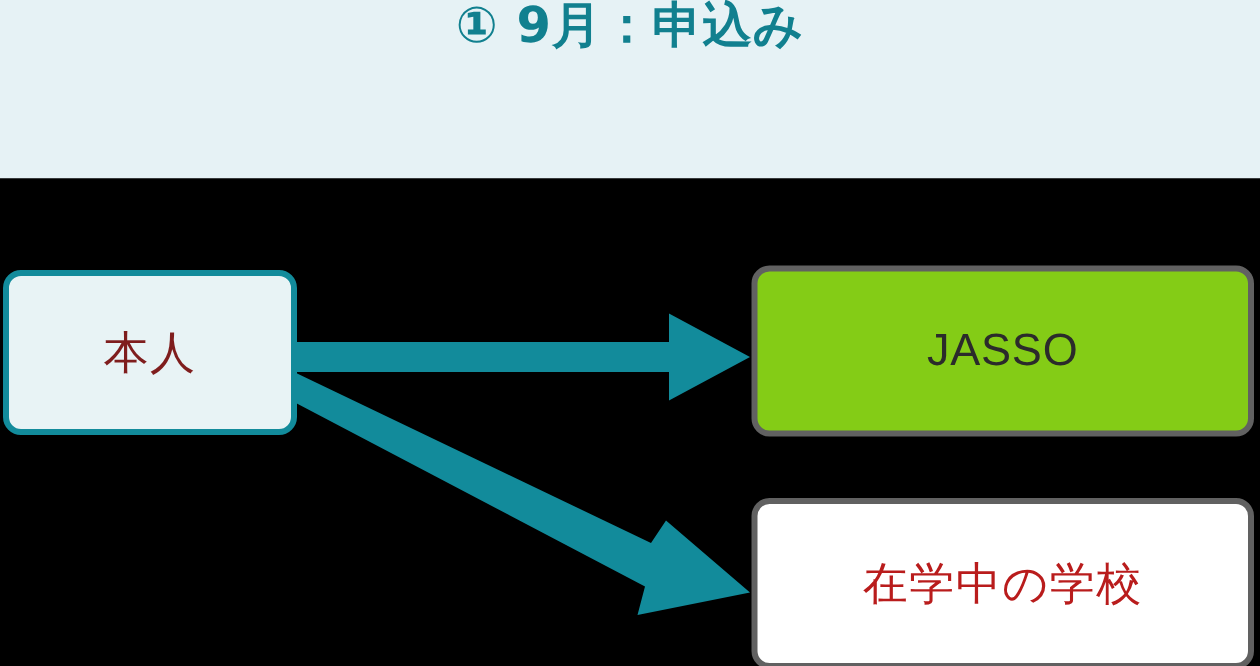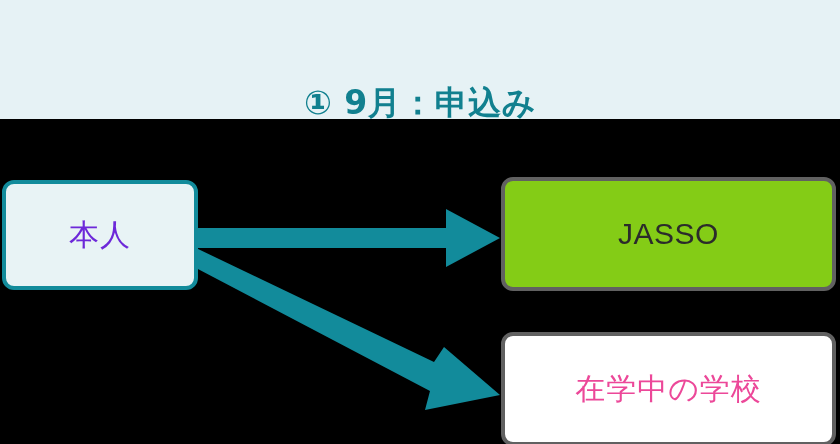--- a/index.html
+++ b/index.html
@@ -25,21 +25,21 @@
 
   
   .header-band {
     position: absolute;
     left: 0;
     top: 0;
     width: 840px;
     height: 119px;
     background: #e6f2f5;
     display: flex;
-    align-items: flex-end;
+    align-items: flex-start;
     justify-content: center;
   }
   .header-title {
     color: #11808f;
     font-size: 33px;
     font-weight: bold;
     letter-spacing: 0.5px;
     line-height: 1;
     white-space: nowrap;
     font-family: "DejaVu Sans", "Liberation Sans", sans-serif;
@@ -67,21 +67,21 @@
 
   .node-self {
     left: 2px;
     top: 61px;               
     width: 196px;
     height: 110px;
     background: #e8f3f5;
     border: 4px solid #128b9b;
   }
   .node-self .node-label {
-    color: #6d28d9;
+    color: #7f1d1d;
     font-size: 30px;
     font-weight: normal;
     letter-spacing: 1px;
     font-family: "DejaVu Sans", "Liberation Sans", sans-serif;
   }
 
   .node-jasso {
     left: 501px;
     top: 58px;               
     width: 335px;
@@ -99,21 +99,21 @@
 
   .node-school {
     left: 501px;
     top: 213px;              
     width: 335px;
     height: 114px;
     background: #ffffff;
     border: 4px solid #616161;
   }
   .node-school .node-label {
-    color: #ec4899;
+    color: #b91c1c;
     font-size: 30px;
     font-weight: normal;
     letter-spacing: 1px;
     font-family: Liberation Sans, sans-serif;
   }
 
   .arrow-layer {
     position: absolute;
     left: 0;
     top: 0;

